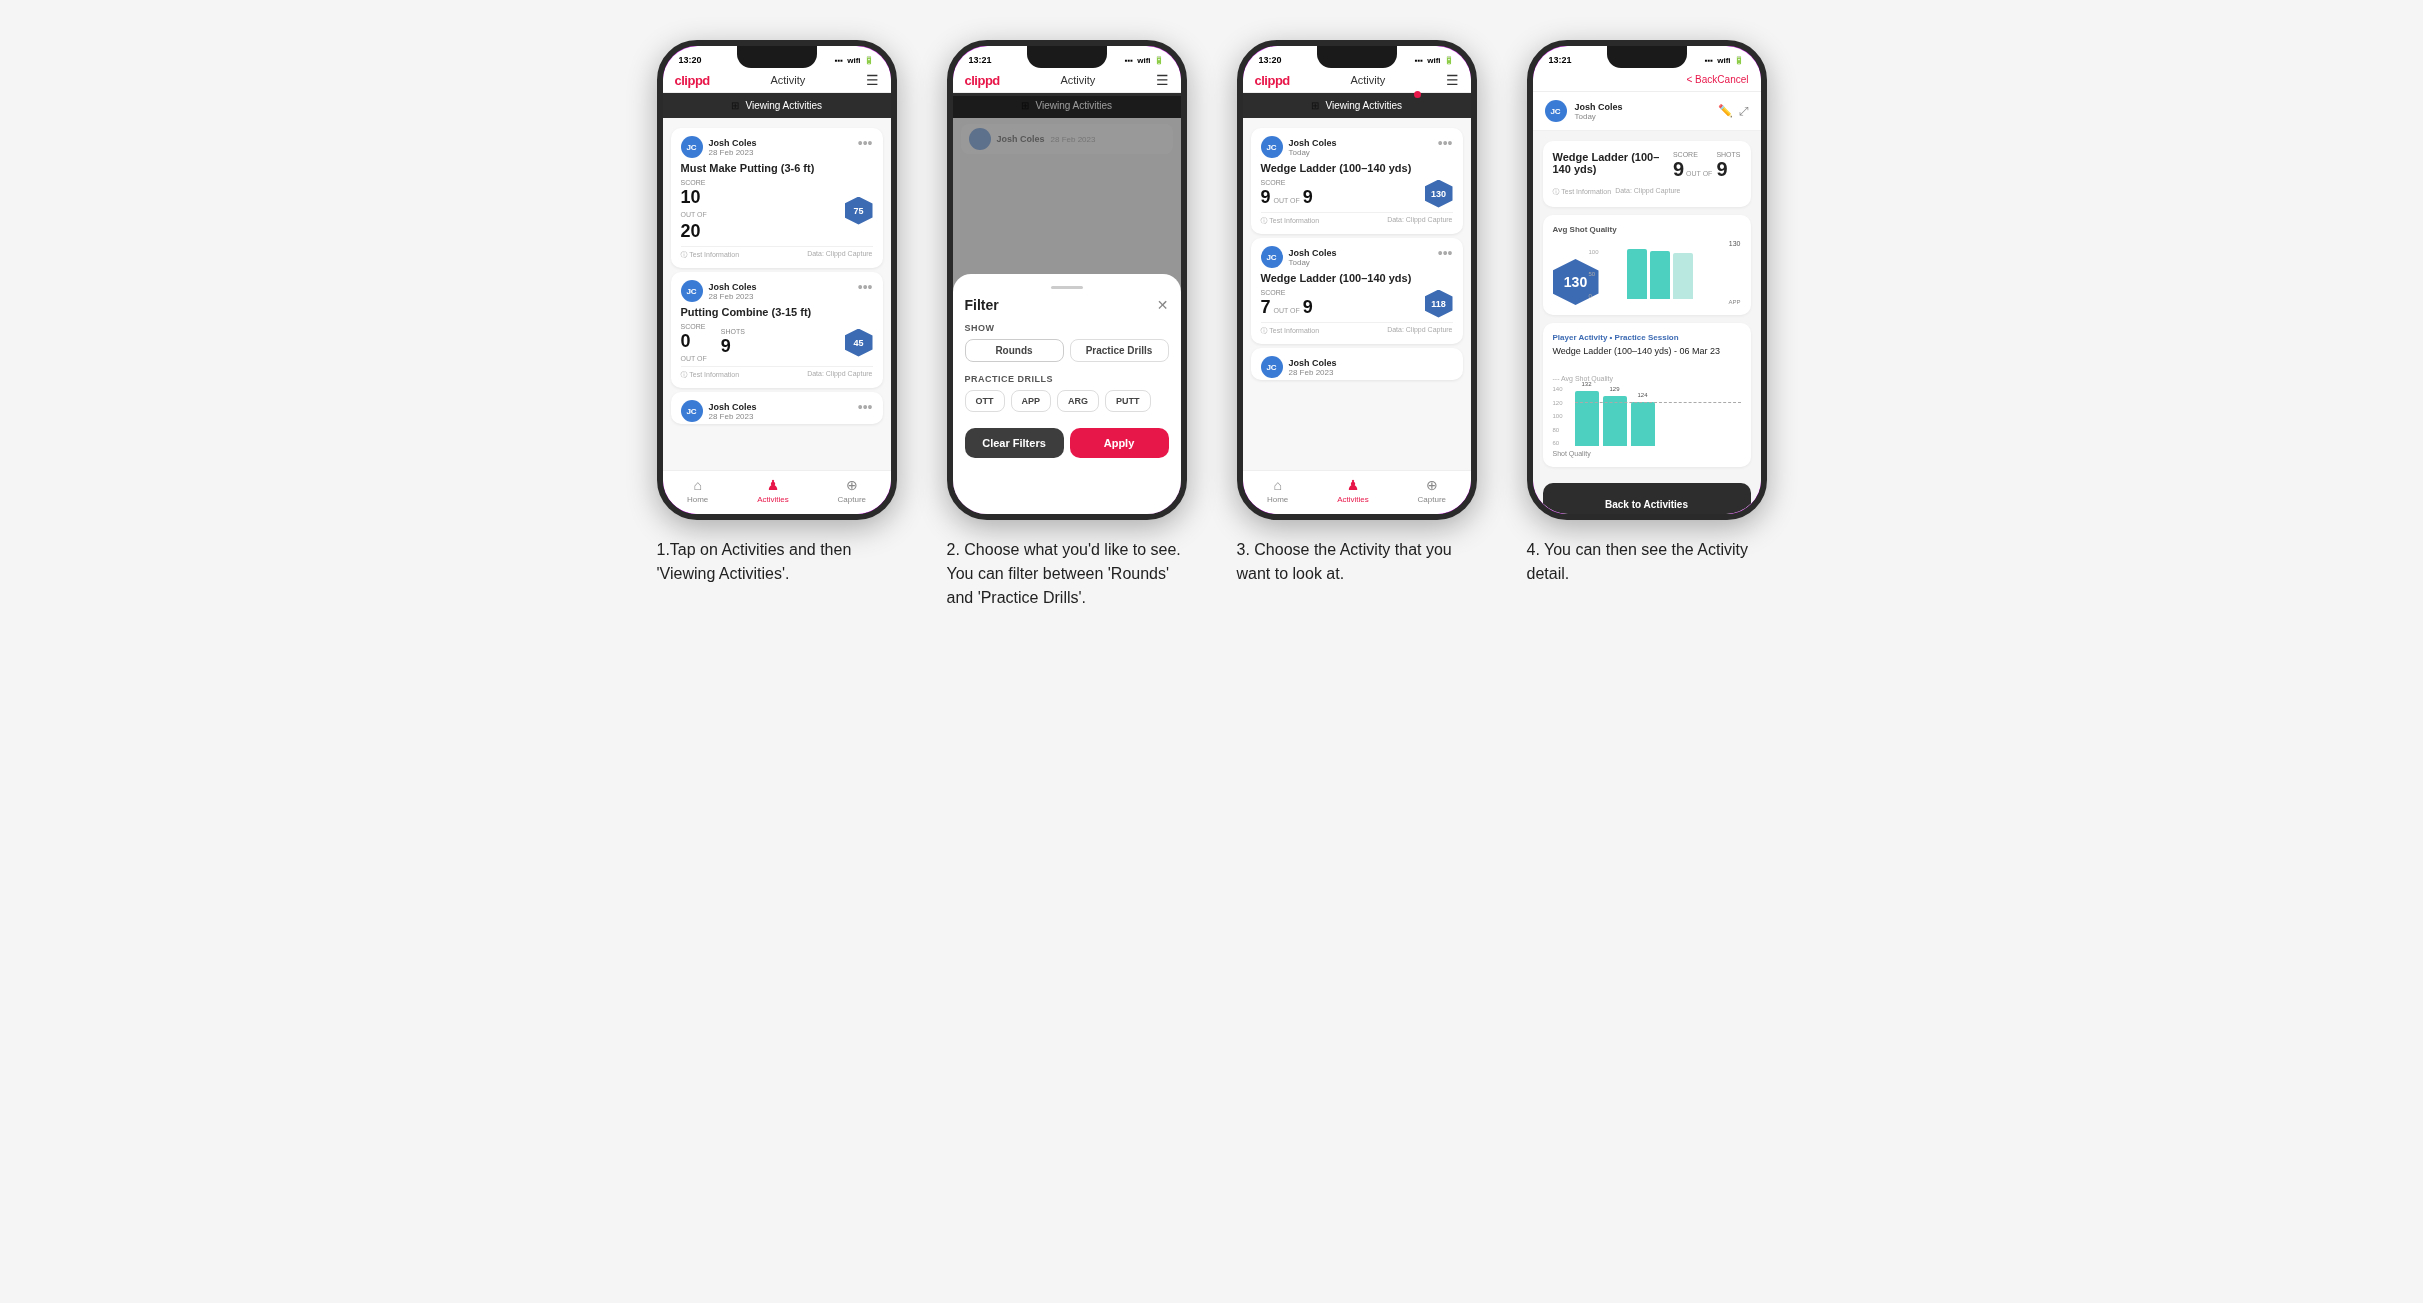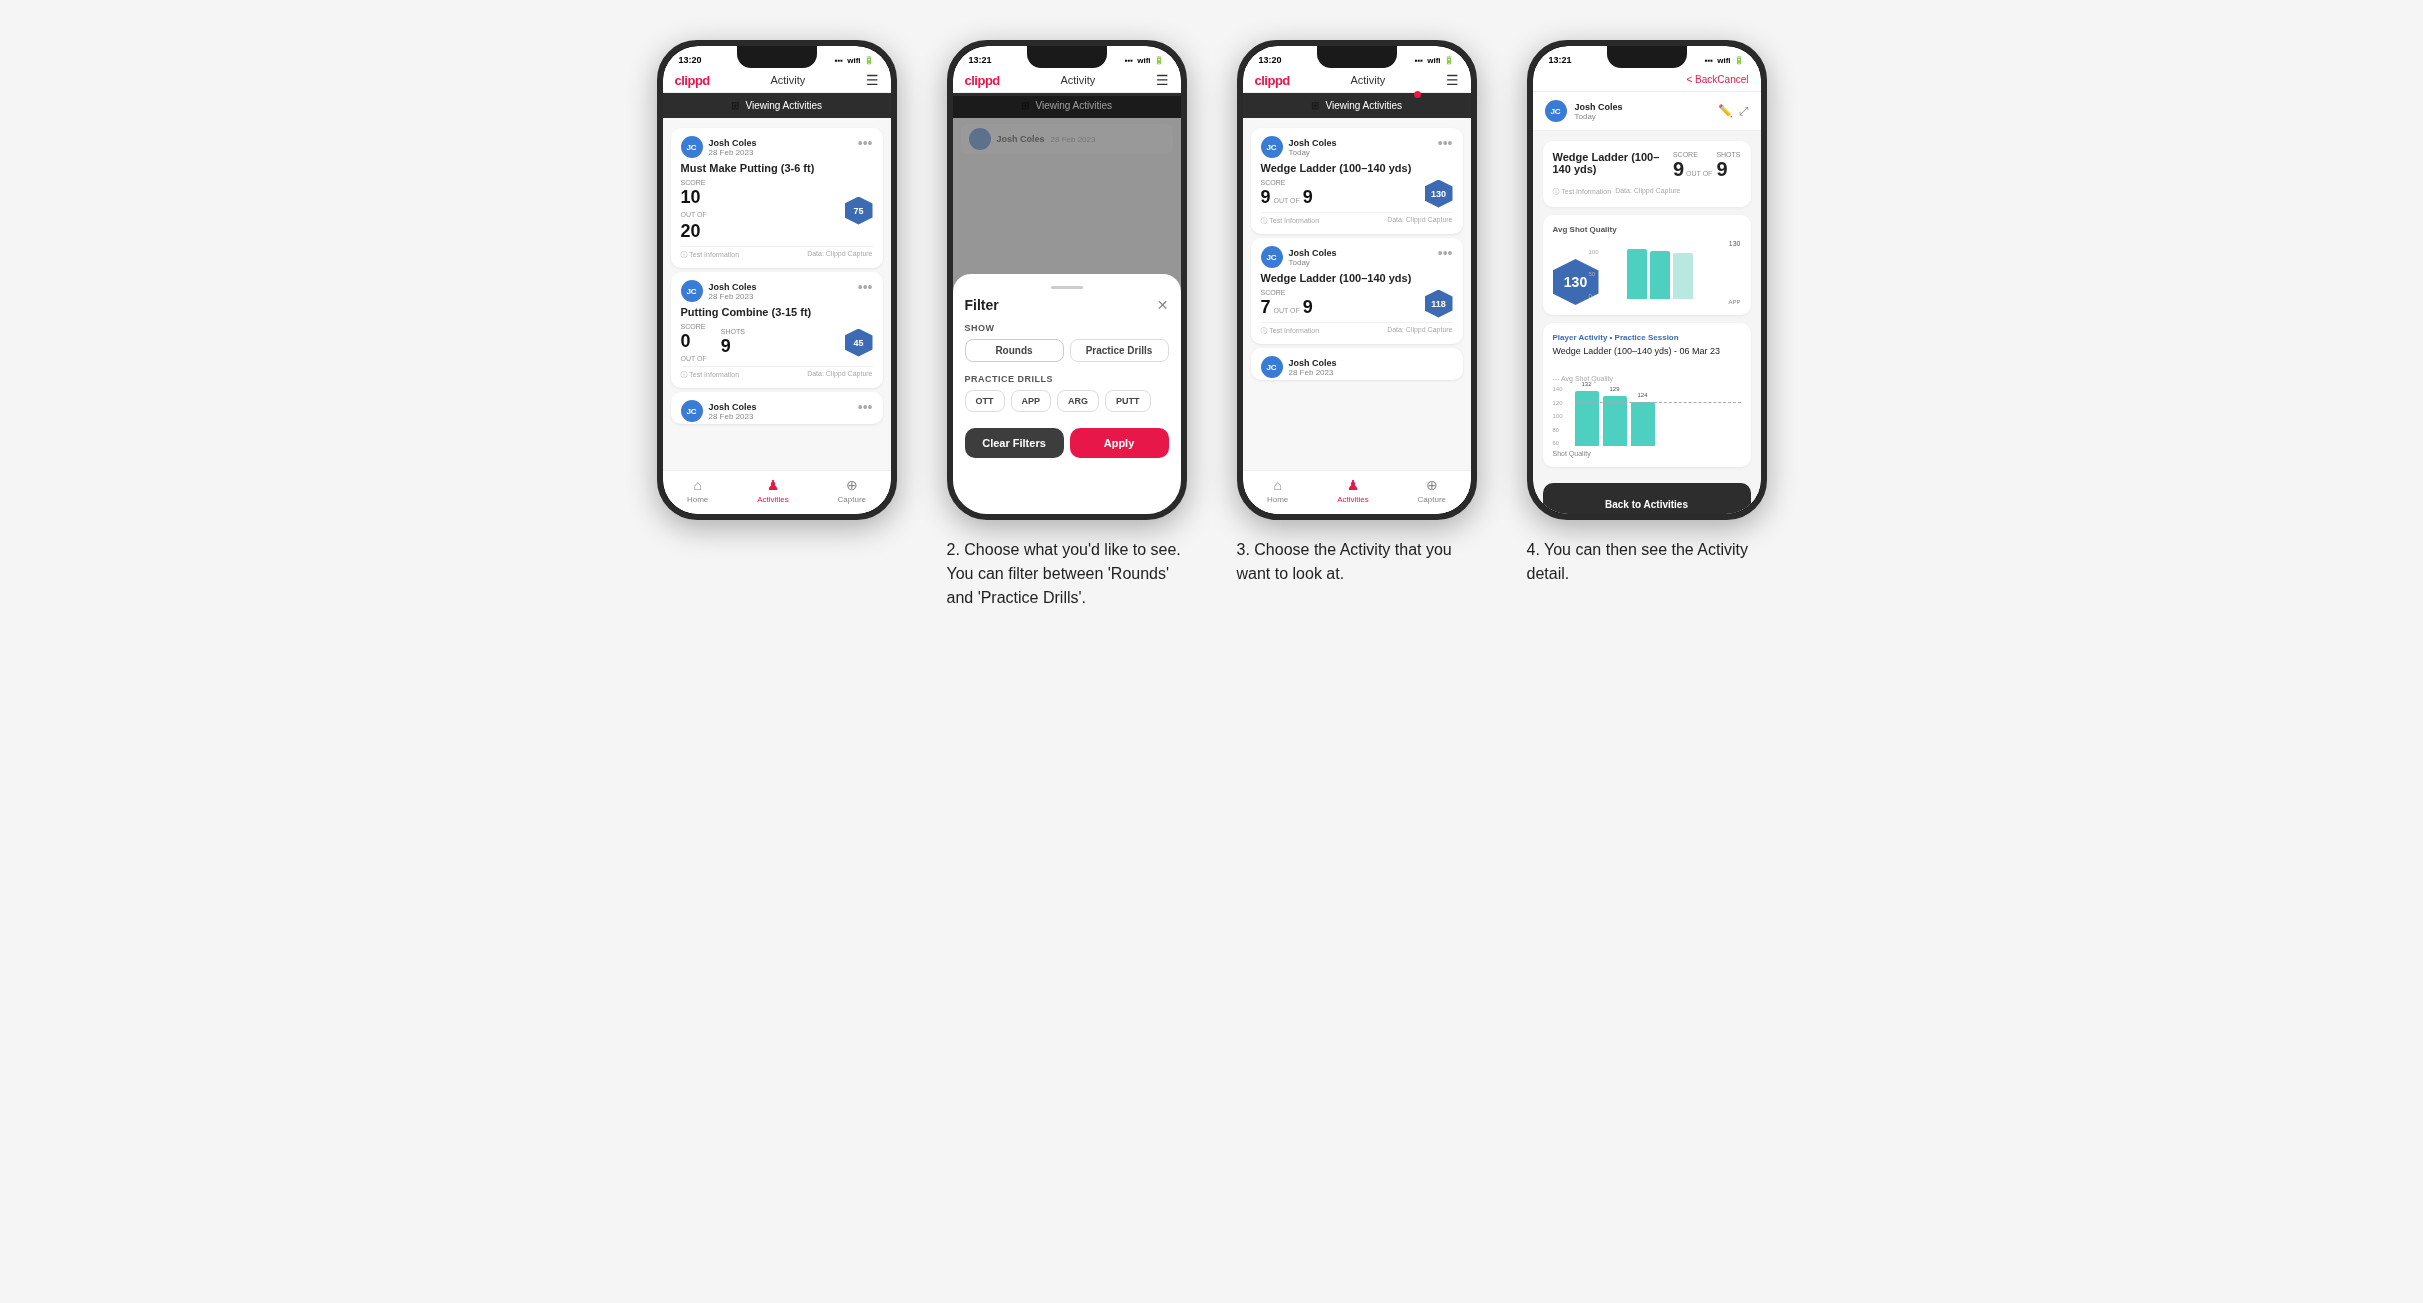--- a/index.html
+++ b/index.html
@@ -21,21 +21,21 @@
     }
     .phone-col {
       display: flex;
       flex-direction: column;
       align-items: center;
       width: 260px;
     }
     .phone {
       width: 240px;
       height: 480px;
-      background: #000000;
+      background: #d946ef;
       border-radius: 40px;
       border: 6px solid #2a2a2a;
       position: relative;
       overflow: hidden;
       box-shadow: 0 8px 30px rgba(0,0,0,0.3);
     }
     .phone-notch {
       position: absolute;
       top: 0;
       left: 50%;
@@ -718,20 +718,23 @@
           <div class="nav-item active">
             <span class="nav-icon">♟</span>
             <span>Activities</span>
           </div>
           <div class="nav-item">
             <span class="nav-icon">⊕</span>
             <span>Capture</span>
           </div>
         </div>
       </div>
+    </div>
+    <div class="caption">
+      <p>1.Tap on Activities and then 'Viewing Activities'.</p>
     </div>
   </div>
 
   <div class="phone-col">
     <div class="phone">
       <div class="phone-notch"></div>
       <div class="phone-screen">
         <div class="status-bar">
           <span>13:21</span>
           <div class="status-icons">

